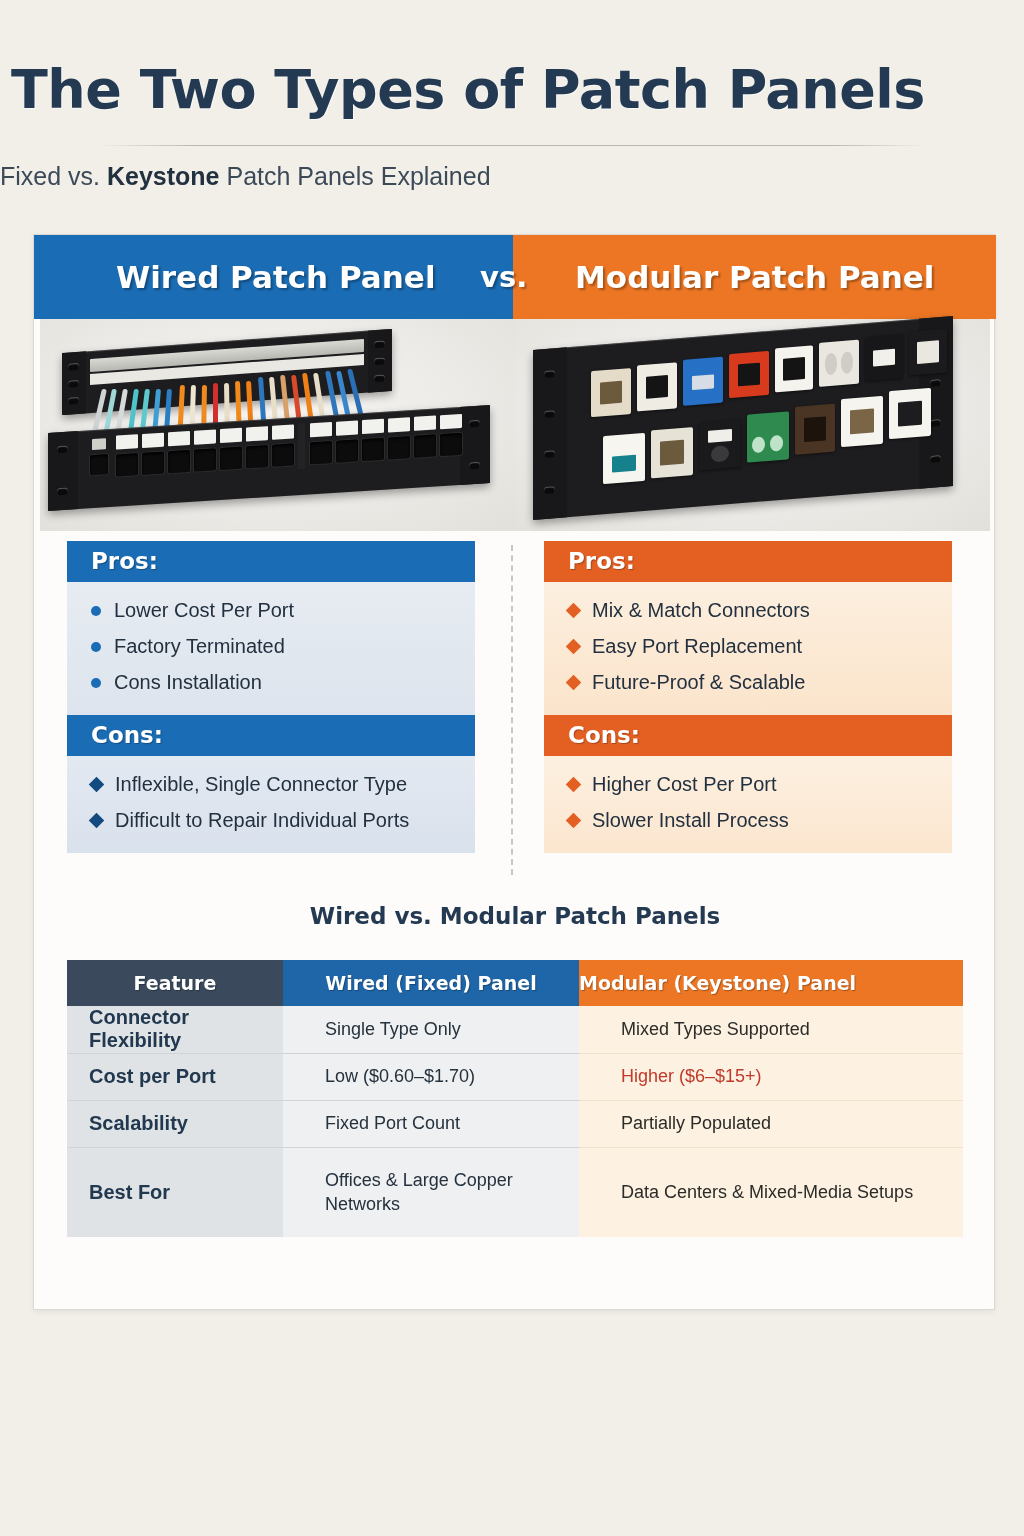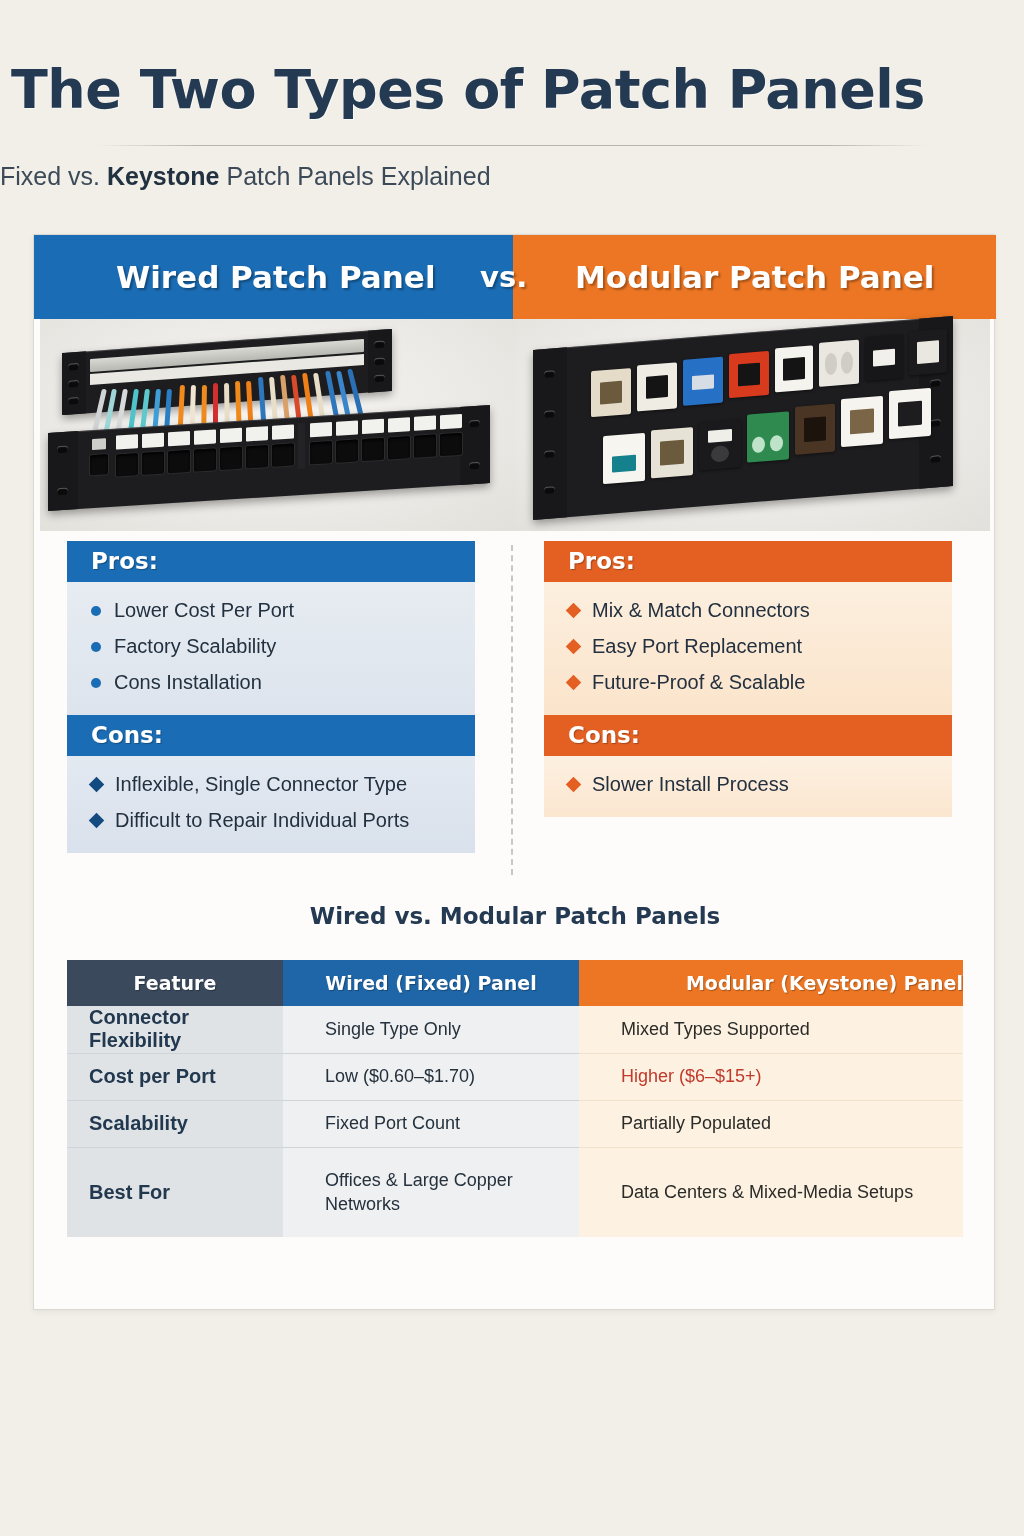--- a/index.html
+++ b/index.html
@@ -146,21 +146,21 @@
     table-layout: fixed;
   }
   .tbl th {
     height: 46px;
     font-family: "DejaVu Sans", sans-serif;
     font-size: 19px; font-weight: bold; color: #ffffff;
     text-shadow: 1px 1px 1px rgba(0,0,0,0.3);
   }
   .tbl th.c0 { background: #3a4a5c; width: 216px; text-align: center; }
   .tbl th.c1 { background: #1f66a8; width: 296px; text-align: center; }
-  .tbl th.c2 { background: #ec7623; width: 384px; text-align: right; }
+  .tbl th.c2 { background: #ec7623; width: 384px; text-align: left; }
 
   .tbl td { height: 47px; font-size: 18px; vertical-align: middle; }
   .tbl td.c0 {
     background: #dfe3e6; color: #22384f; font-weight: bold;
     padding-left: 22px; font-size: 20px;
   }
   .tbl td.c1 { background: #eef0f2; color: #25313c; padding-left: 42px; }
   .tbl td.c2 { background: #fdf2e2; color: #2b2b28; padding-left: 42px; }
   .tbl tr.tall td { height: 90px; }
   .tbl td.c1.wrap { padding-right: 36px; line-height: 1.35; }
@@ -351,21 +351,21 @@
 
     <div class="pc-col pc-left">
       <div class="pc-head blue">Pros:</div>
       <div class="pc-body blue">
         <div class="pc-item">
           <span class="bullet dot"></span>
           <span>Lower Cost Per Port</span>
         </div>
         <div class="pc-item">
           <span class="bullet dot"></span>
-          <span>Factory Scalability</span>
+          <span>Factory Terminated</span>
         </div>
         <div class="pc-item">
           <span class="bullet dot"></span>
           <span>Cons Installation</span>
         </div>
       </div>
       <div class="pc-head blue">Cons:</div>
       <div class="pc-body blue cons">
         <div class="pc-item">
           <span class="bullet diamond-blue"></span>
@@ -389,20 +389,24 @@
           <span class="bullet diamond-orange"></span>
           <span>Easy Port Replacement</span>
         </div>
         <div class="pc-item">
           <span class="bullet diamond-orange"></span>
           <span>Future-Proof &amp; Scalable</span>
         </div>
       </div>
       <div class="pc-head orange">Cons:</div>
       <div class="pc-body orange cons">
+        <div class="pc-item">
+          <span class="bullet diamond-orange"></span>
+          <span>Higher Cost Per Port</span>
+        </div>
         <div class="pc-item">
           <span class="bullet diamond-orange"></span>
           <span>Slower Install Process</span>
         </div>
       </div>
     </div>
 
     <div class="tbl-title">Wired vs. Modular Patch Panels</div>
 
     <table class="tbl">

